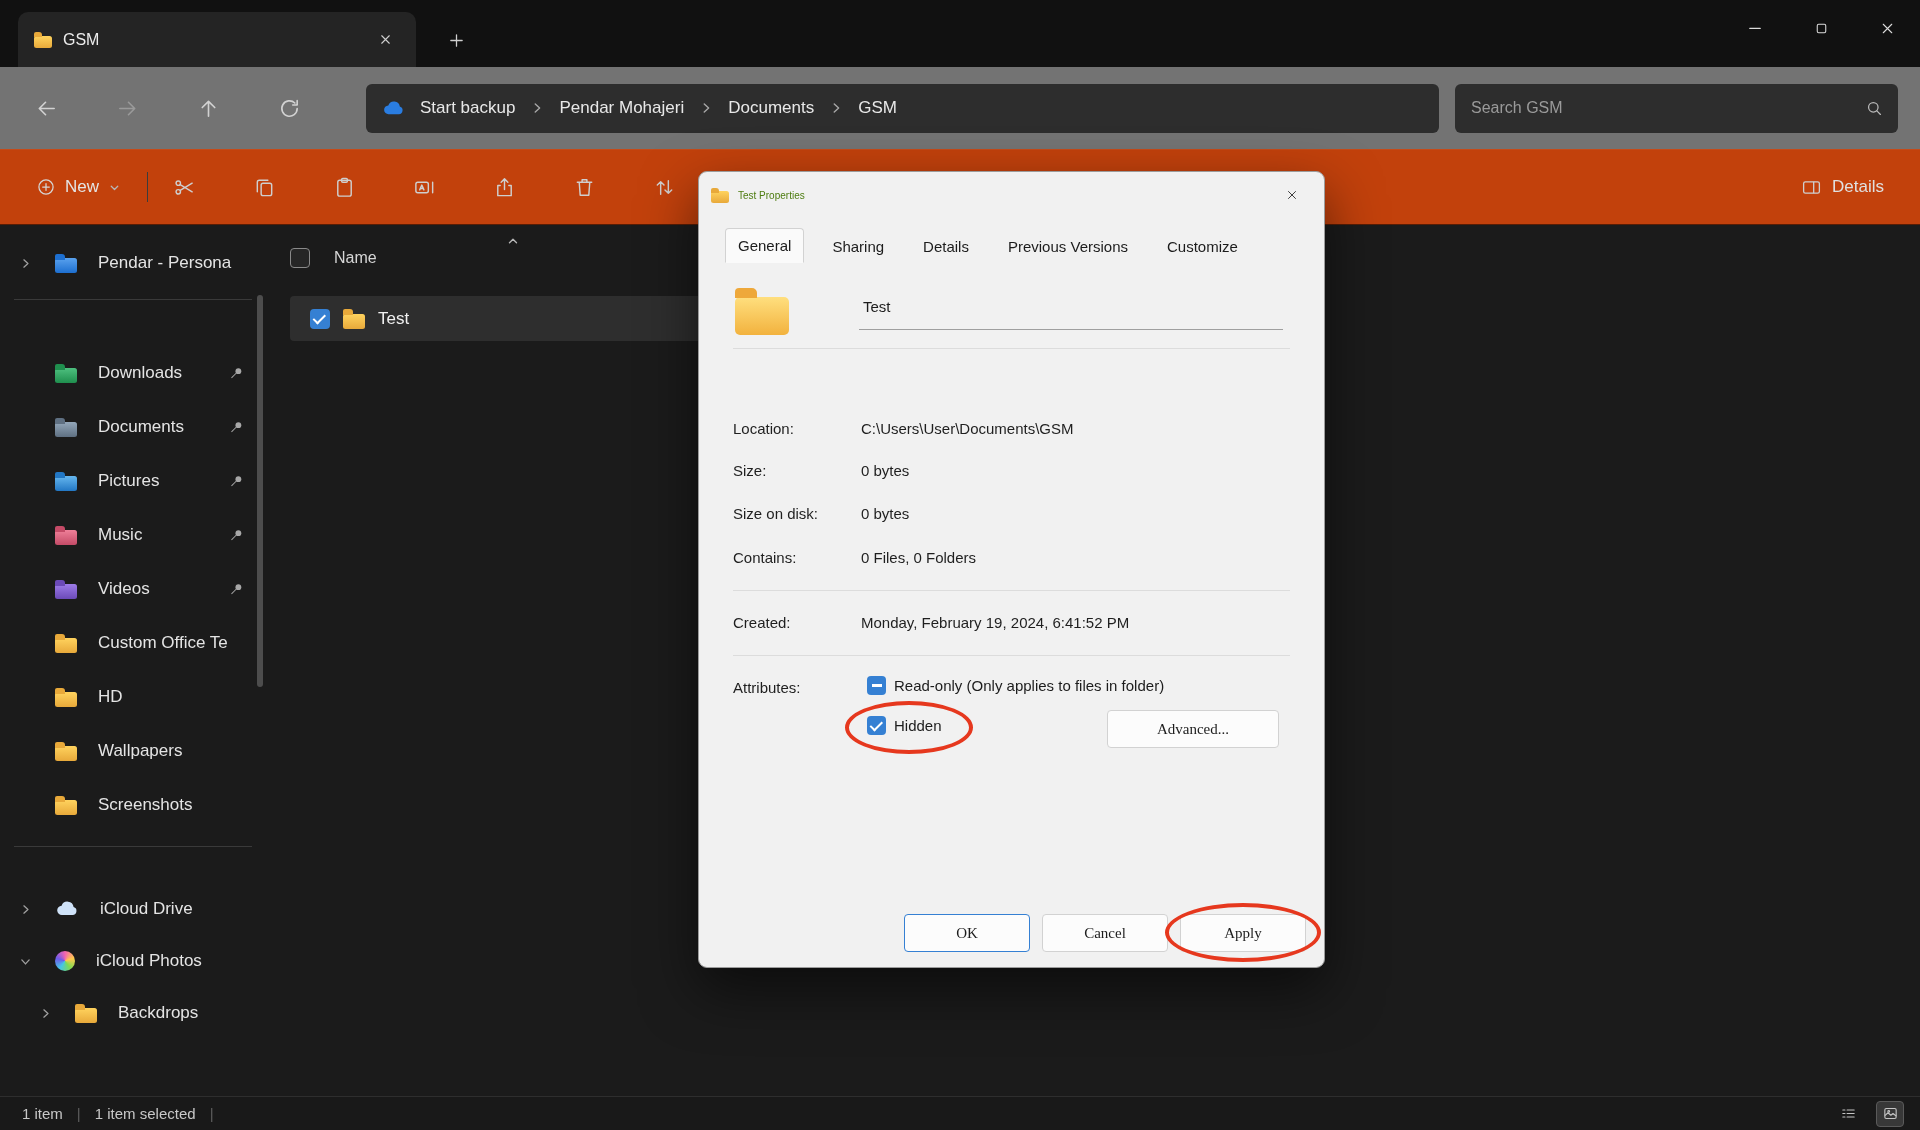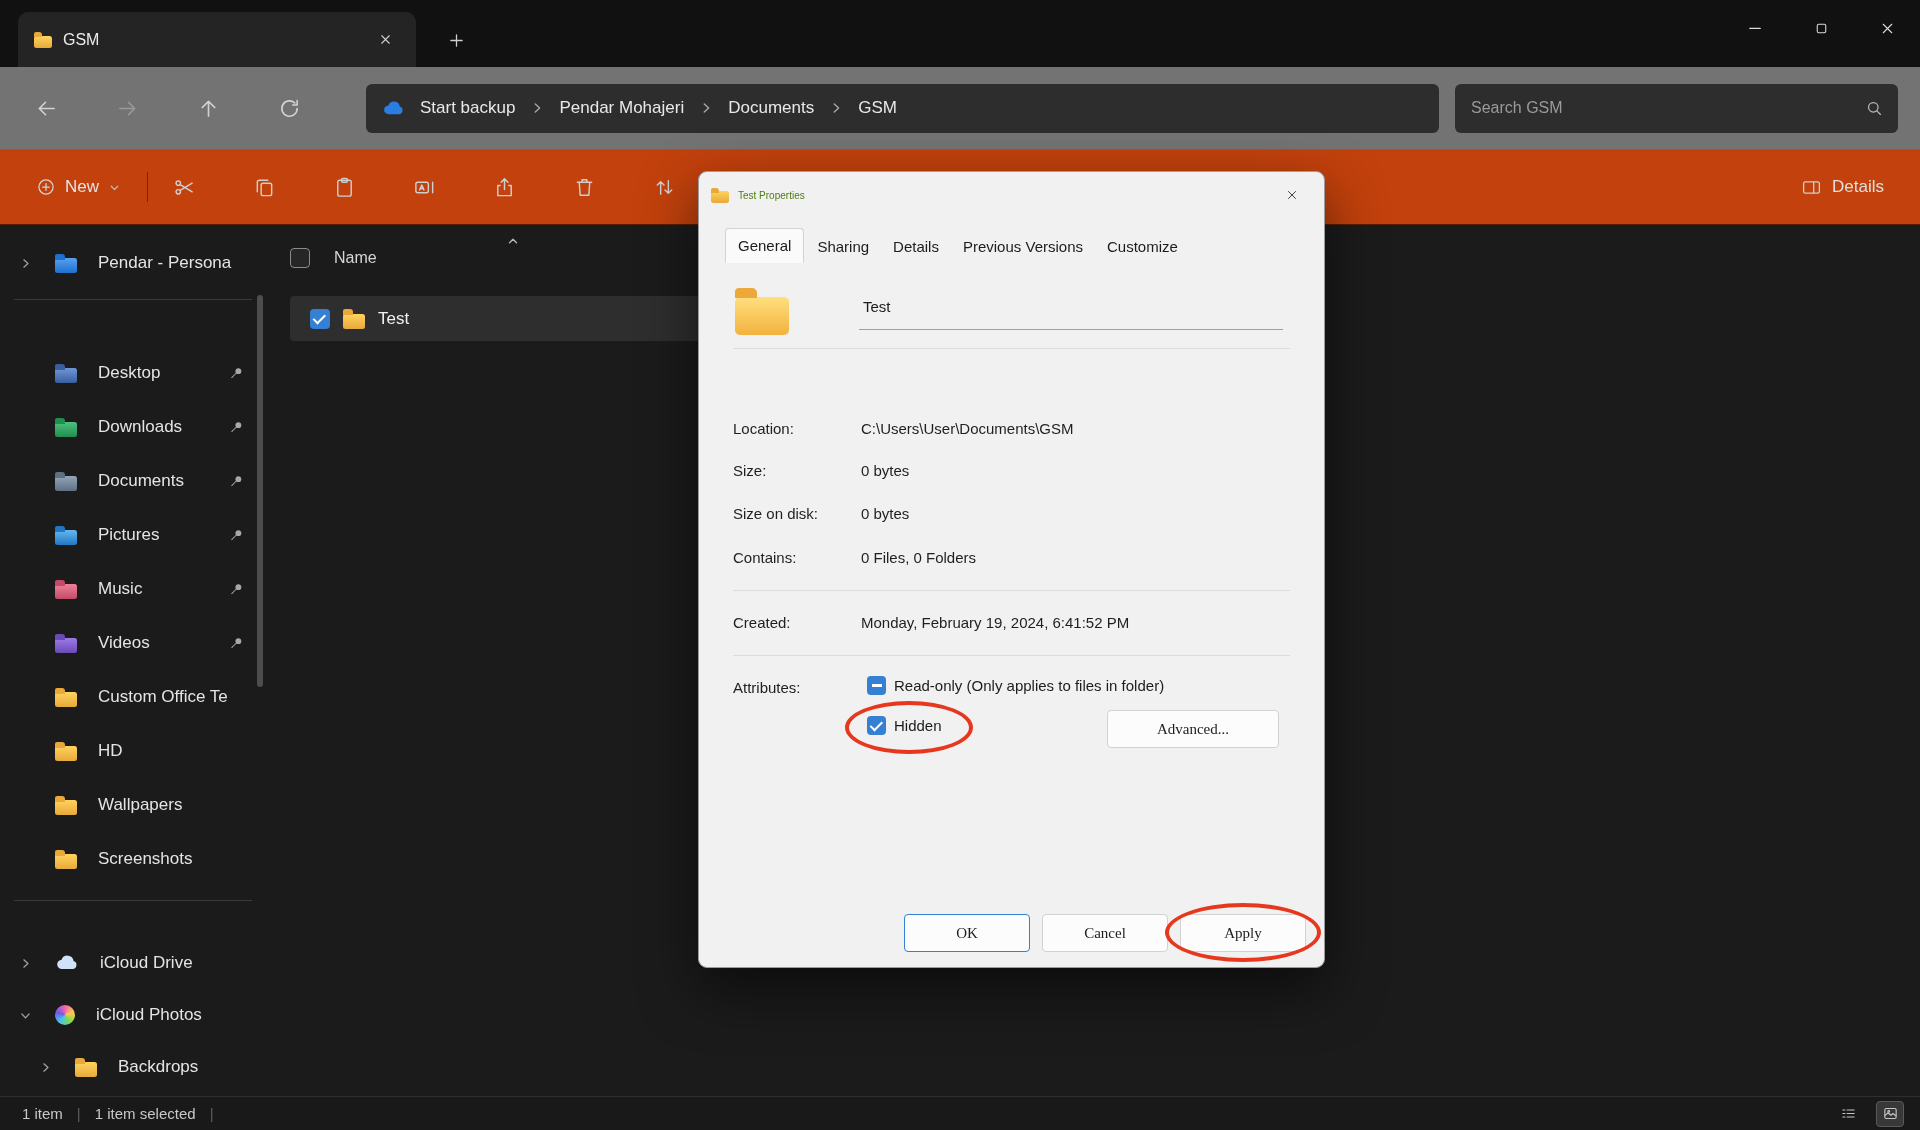--- a/index.html
+++ b/index.html
@@ -83,21 +83,21 @@
   .status-sep{color:#5d5d5d}
   .status-spacer{flex:1}
   .viewico{width:28px;height:26px;border-radius:4px;color:#c4c4c4}
   .viewico.active{background:#383838;border:1px solid #5a5a5a}
 
   
   .dialog{position:absolute;left:698px;top:171px;width:627px;height:797px;background:#f1f1f1;border:1px solid #9c9c9c;border-radius:9px;box-shadow:0 22px 55px rgba(0,0,0,.55);color:#1c1c1c;font-size:15px;z-index:10}
   .dlg-titlebar{position:absolute;top:0;left:0;right:0;height:46px;display:flex;align-items:center;padding:0 12px;gap:9px}
   .dlg-title{font-size:10px;color:#4d7c0f}
   .dlg-close{margin-left:auto;width:40px;height:34px;border-radius:5px;display:flex;align-items:center;justify-content:center;color:#3c3c3c}
-  .dlg-tabs{position:absolute;top:56px;left:26px;display:flex;align-items:flex-end;gap:2px}
+  .dlg-tabs{position:absolute;top:56px;left:26px;display:flex;align-items:flex-end;gap:17px}
   .dtab{padding:7px 10px;font-size:15px;color:#1c1c1c;border:1px solid transparent}
   .dtab.active{background:#fafafa;border:1px solid #d2d2d2;border-bottom-color:#fafafa;border-radius:4px 4px 0 0;padding:8px 12px}
   .dlg-hr{position:absolute;left:34px;right:34px;height:1px;background:#dcdcdc}
   .dlg-row{position:absolute;left:34px;width:559px;display:flex;font-size:15px}
   .dlg-row .lab{width:128px;flex:none;color:#1f1f1f}
   .dlg-row .val{flex:1;color:#1f1f1f}
   .name-field{position:absolute;left:160px;top:112px;width:424px;height:46px;border:none;border-bottom:1px solid #9f9f9f;background:transparent;outline:none;font-size:15px;color:#1c1c1c;font-family:"Liberation Sans",sans-serif;padding:0 4px}
   .attr-check{position:absolute;display:flex;align-items:center;gap:8px;font-size:15px;color:#1c1c1c}
   .attr-check .cb{width:19px;height:19px;border-radius:4px}
   .dlg-btn{position:absolute;height:38px;background:#fcfcfc;border:1px solid #d2d2d2;border-radius:4px;font-size:15px;color:#1c1c1c;font-family:Liberation Serif, serif}
@@ -281,29 +281,20 @@
             </svg>
         </span>
         <span class="fold f-blue"></span>
         <span class="side-label">Pendar - Persona</span>
       </div>
 
       <div class="side-div"></div>
 
       <div class="side-item">
         <span class="chevslot"></span>
-        <span class="fold f-desktop"></span>
-        <span class="side-label">Desktop</span>
-        <svg class="pin" width="15" height="15" viewBox="0 0 16 16" fill="currentColor">
-            <circle cx="10" cy="5.5" r="3.1"></circle>
-            <path d="M8.2 7.8 3 13l-.7-.7 5.2-5.2z"></path>
-          </svg>
-      </div>
-      <div class="side-item">
-        <span class="chevslot"></span>
         <span class="fold f-downloads"></span>
         <span class="side-label">Downloads</span>
         <svg class="pin" width="15" height="15" viewBox="0 0 16 16" fill="currentColor">
             <circle cx="10" cy="5.5" r="3.1"></circle>
             <path d="M8.2 7.8 3 13l-.7-.7 5.2-5.2z"></path>
           </svg>
       </div>
       <div class="side-item">
         <span class="chevslot"></span>
         <span class="fold f-documents"></span>

